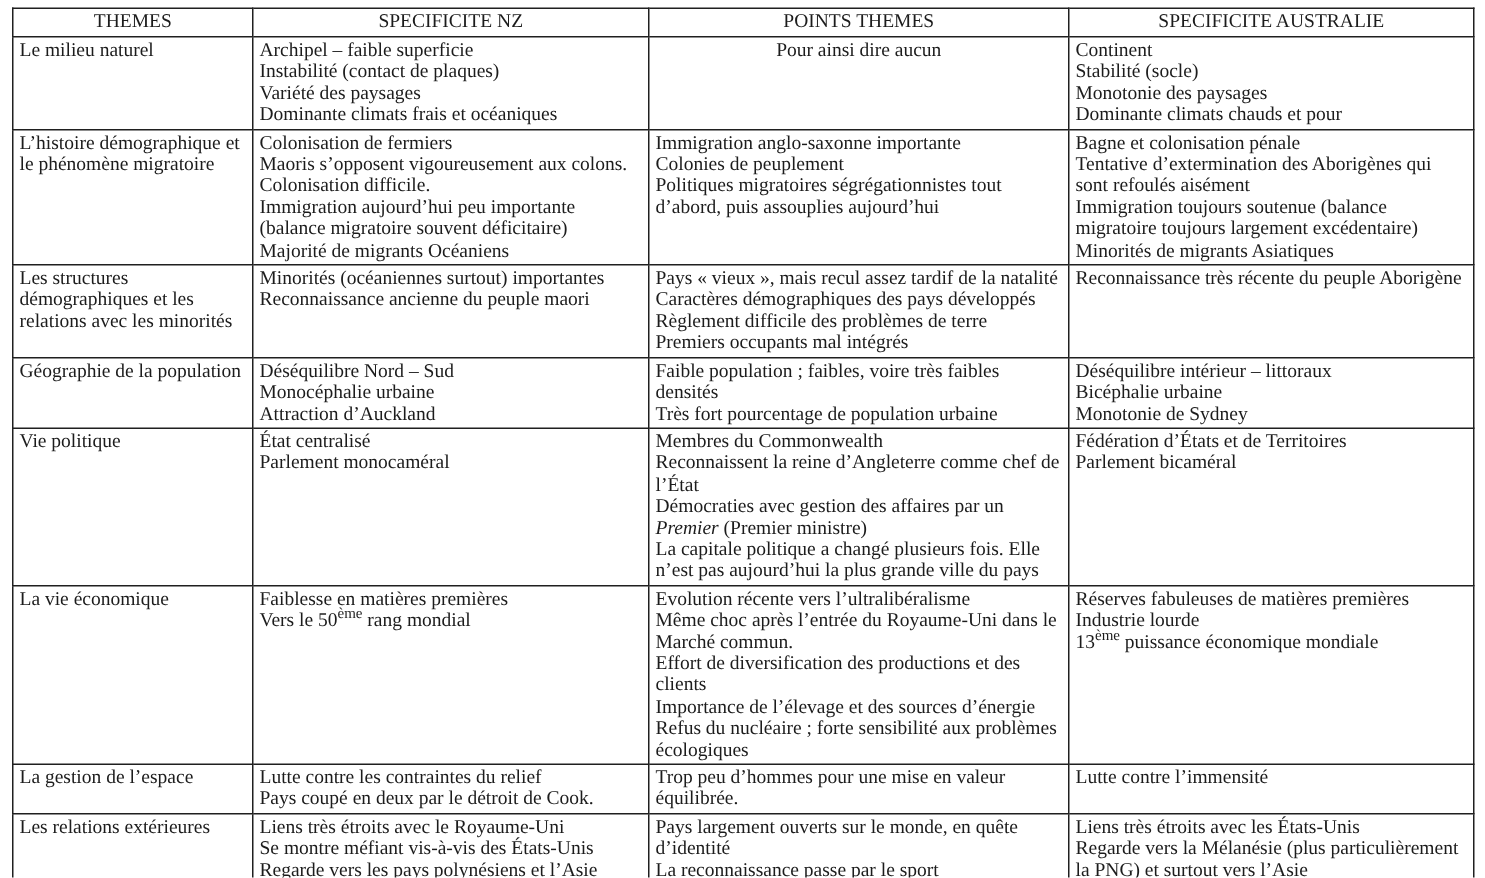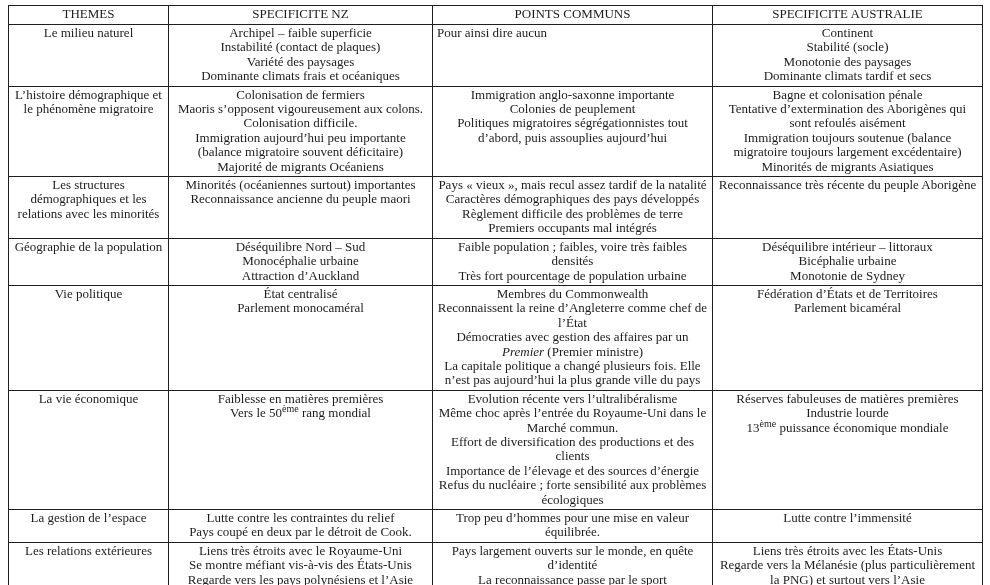--- a/index.html
+++ b/index.html
@@ -29,31 +29,30 @@
   col.c-nz      { width: 264px; }
   col.c-commun  { width: 280px; }
   col.c-aus     { width: 270px; }
   th, td {
     border: 1px solid #1f1f1f;
     vertical-align: top;
     padding: 1px 4px 2px 4px;
     font-size: 13px;
     line-height: 14.4px;
     font-weight: normal;
-    text-align: center;
   }
   th {
     text-align: center;
     height: 15px;
   }
   td .line {
     white-space: normal;
   }
   td.center-cell {
-    text-align: left;
+    text-align: center;
   }
   sup {
     font-size: 10px;
     line-height: 0;
     vertical-align: super;
   }
   i {
   }
 </style>
 </head>
@@ -64,41 +63,41 @@
     <colgroup>
       <col class="c-theme">
       <col class="c-nz">
       <col class="c-commun">
       <col class="c-aus">
     </colgroup>
     <thead>
       <tr>
           <th>THEMES</th>
           <th>SPECIFICITE NZ</th>
-          <th>POINTS COMMUNS</th>
+          <th>POINTS THEMES</th>
           <th>SPECIFICITE AUSTRALIE</th>
         </tr>
     </thead>
     <tbody>
         <tr>
           <td>Le milieu naturel</td>
           <td>
             <div class="line">Archipel – faible superficie</div>
             <div class="line">Instabilité (contact de plaques)</div>
             <div class="line">Variété des paysages</div>
             <div class="line">Dominante climats frais et océaniques</div>
           </td>
           <td class="center-cell">
             <div class="line">Pour ainsi dire aucun</div>
           </td>
           <td>
             <div class="line">Continent</div>
             <div class="line">Stabilité (socle)</div>
             <div class="line">Monotonie des paysages</div>
-            <div class="line">Dominante climats tardif et secs</div>
+            <div class="line">Dominante climats chauds et pour</div>
           </td>
         </tr>
         <tr>
           <td>L’histoire démographique et le phénomène migratoire</td>
           <td>
             <div class="line">Colonisation de fermiers</div>
             <div class="line">Maoris s’opposent vigoureusement aux colons.</div>
             <div class="line">Colonisation difficile.</div>
             <div class="line">Immigration aujourd’hui peu importante (balance migratoire souvent déficitaire)</div>
             <div class="line">Majorité de migrants Océaniens</div>

